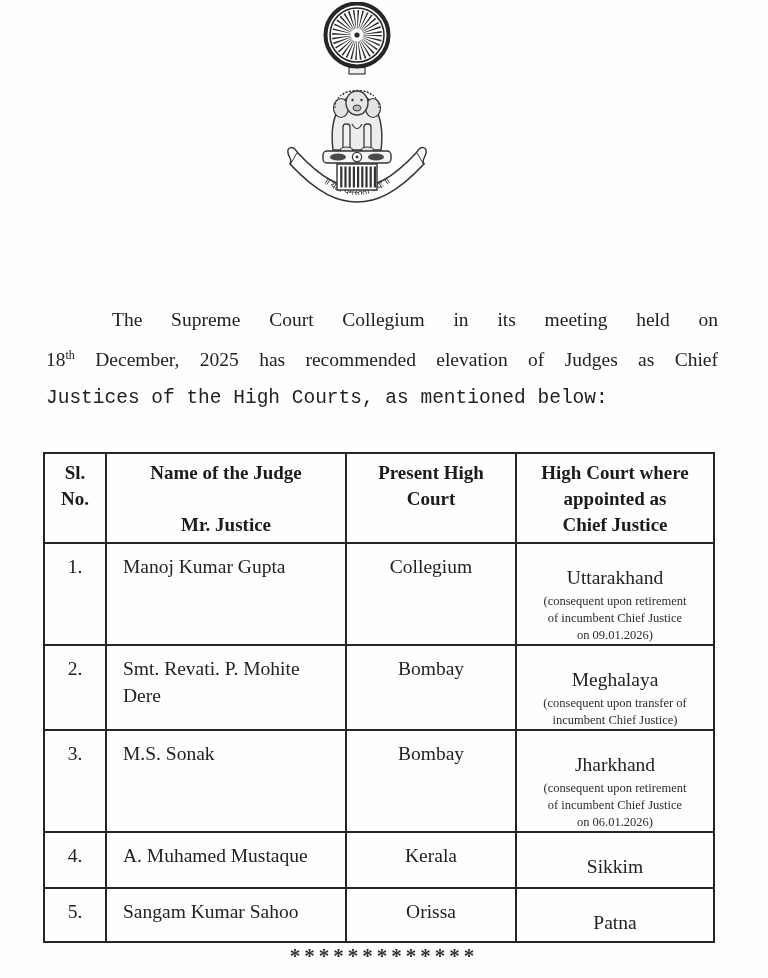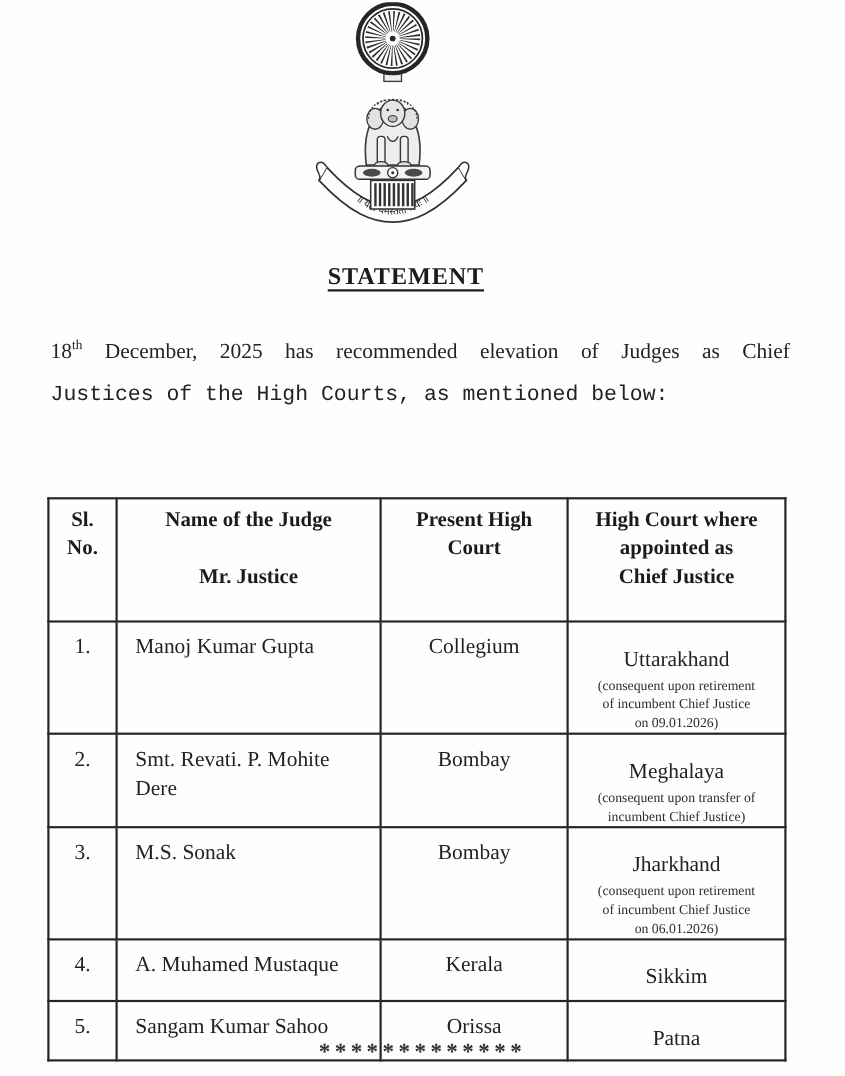--- a/index.html
+++ b/index.html
@@ -78,21 +78,21 @@
     font-weight: bold;
     font-size: 19px;
     line-height: 26px;
     padding-top: 6px;
     text-align: center;
     color: #1b1b1b;
   }
   .doc-table th span { display: block; }
   .doc-table th span.gap-top { margin-top: 26px; }
   .doc-table td { font-size: 19.5px; line-height: 27px; color: #222; }
-  tr.hrow  { height: 112px; }
+  tr.hrow  { height: 90px; }
   tr.row-1 { height: 100px; }
   tr.row-2 { height: 82px; }
   tr.row-3 { height: 98px; }
   tr.row-4 { height: 56px; }
   tr.row-5 { height: 54px; }
   td.c-no      { text-align: center; padding-top: 9px; }
   td.c-name    { padding: 9px 12px 0 16px; }
   td.c-present { text-align: center; padding-top: 9px; }
   td.c-app     { text-align: center; padding-top: 9px; }
   .app-main { display: block; line-height: 25px; margin-top: 12px; }
@@ -180,25 +180,23 @@
       <g>
         <circle cx="72" cy="33" r="31.5" fill="#fff" stroke="#262626" stroke-width="4"></circle>
         <circle cx="72" cy="33" r="27" fill="none" stroke="#262626" stroke-width="1.6"></circle>
         <circle cx="72" cy="33" r="12.5" fill="none" stroke="#2d2d2d" stroke-width="25" stroke-dasharray="0.85 1.6"></circle>
         <circle cx="72" cy="33" r="6.5" fill="#fff"></circle>
         <circle cx="72" cy="33" r="2.6" fill="#262626"></circle>
       </g>
     </svg>
   </div>
 
-  <div class="title">
-    <span>STATEMENT</span>
-  </div>
 
   <div class="para">
+    <div class="pline first"><span>The Supreme Court Collegium in its meeting held on</span></div>
     <div class="pline"><span>18</span><sup>th</sup><span> December, 2025 has recommended elevation of Judges as Chief</span></div>
     <div class="pline last"><span>Justices of the High Courts, as mentioned below:</span></div>
   </div>
 
   <table class="doc-table">
     <colgroup>
       <col style="width:62px">
         <col style="width:240px">
         <col style="width:170px">
         <col style="width:198px">

